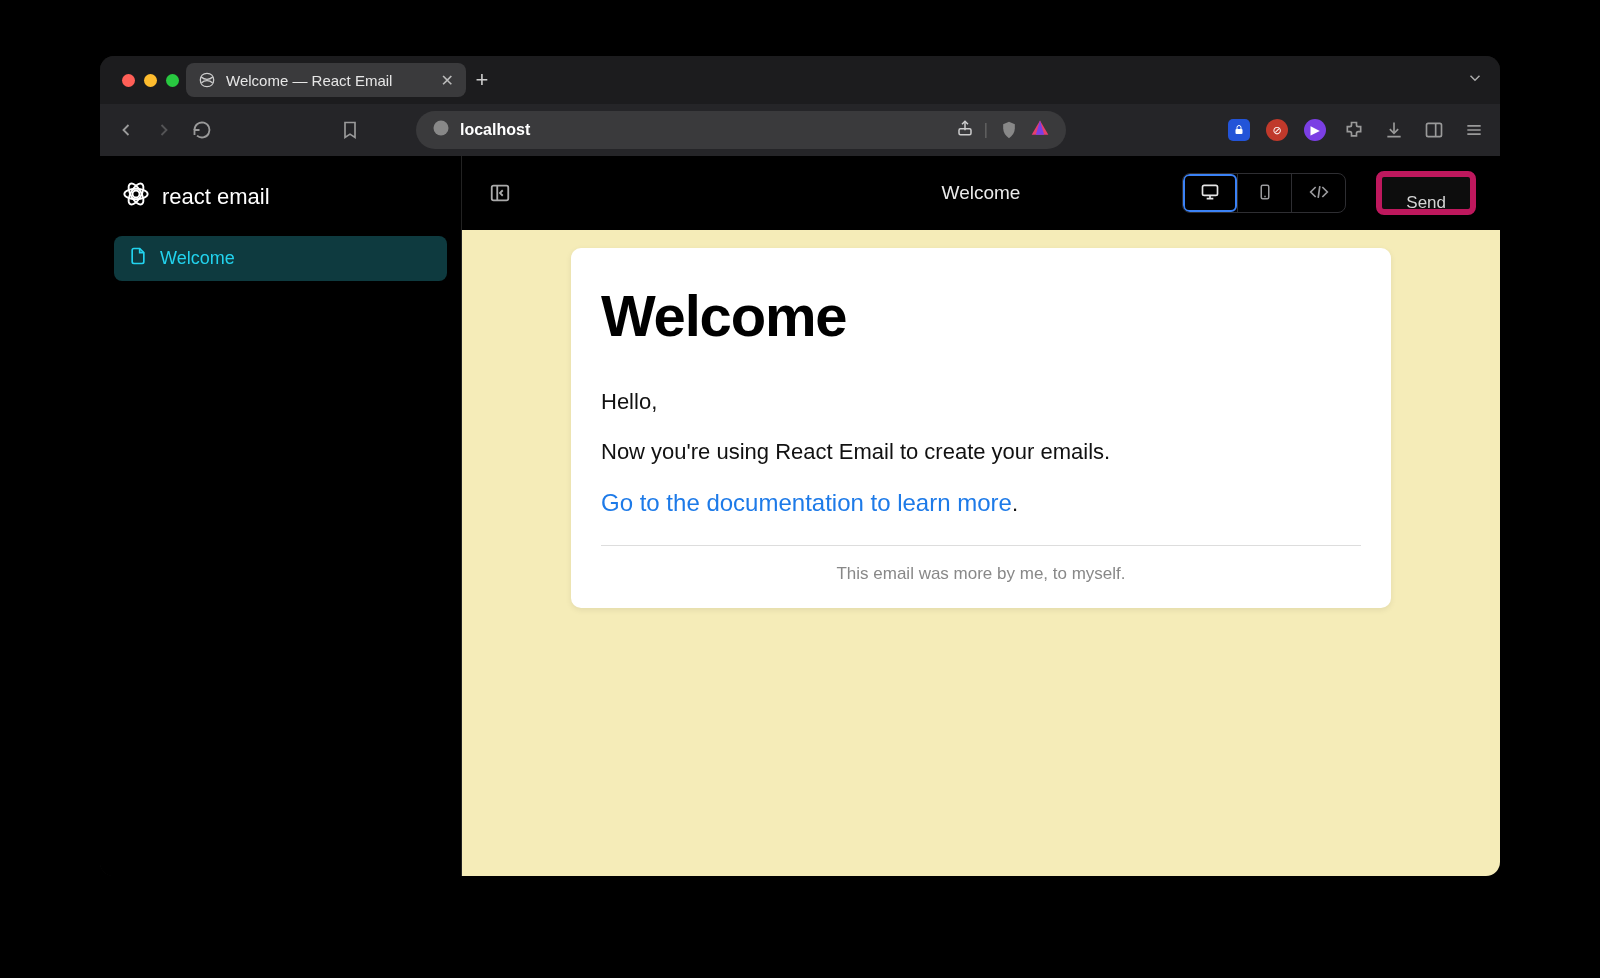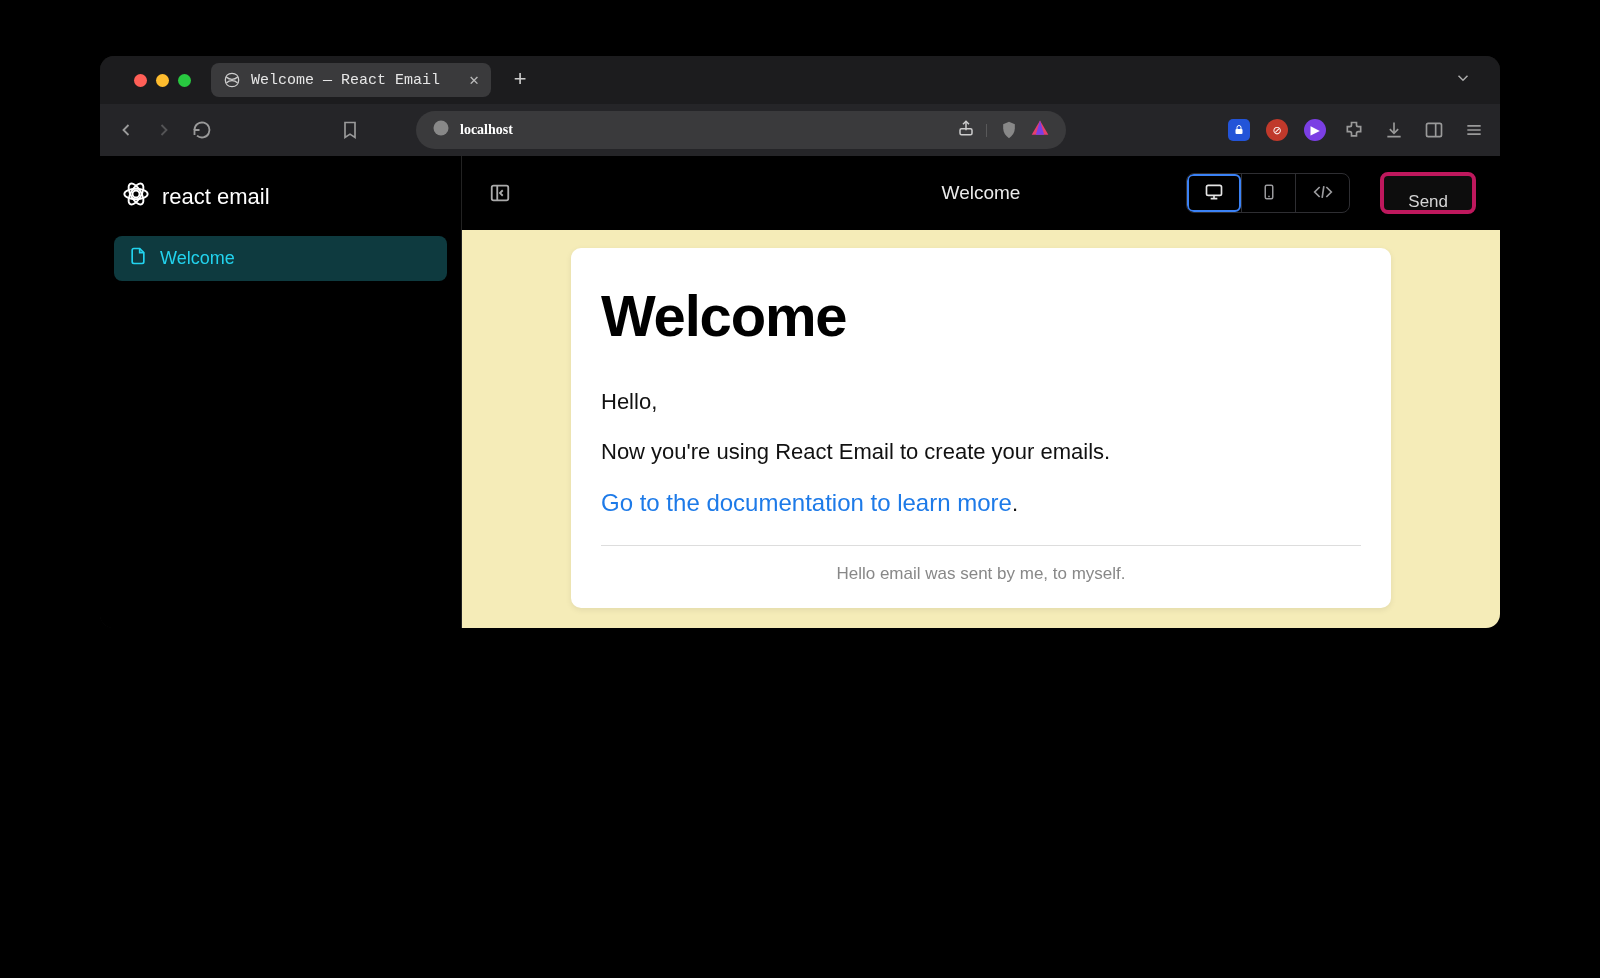--- a/index.html
+++ b/index.html
@@ -21,23 +21,22 @@
       overflow: hidden;
       box-shadow: 0 0 40px rgba(0,0,0,0.6);
       position: relative;
     }
     
     .tab-strip {
       height: 48px;
       background: #1c1c1e;
       display: flex;
       align-items: center;
-      padding: 0 28px;
-      gap: 14px;
-      font-family: Liberation Mono, monospace;
+      padding: 0 16px;
+      gap: 1px;
     }
     .traffic-lights {
       display: flex;
       gap: 9px;
       margin-left: 6px;
       margin-right: 6px;
     }
     .traffic-lights span {
       width: 13px; height: 13px; border-radius: 50%;
       display: inline-block;
@@ -89,42 +88,41 @@
       background: #3a3a3c;
       height: 38px;
       border-radius: 20px;
       display:flex;
       align-items:center;
       padding: 0 16px;
       gap: 10px;
       margin-left: 40px;
       width: 650px;
       color:#ddd;
-      font-size: 14px;
-      font-family: Liberation Serif, serif;
+      font-size: 16px;
     }
     .addr .host { color:#fff; font-weight: 600; }
     .addr .path { color:#9a9a9d; }
     .addr .share { margin-left: auto; color:#ccc; }
     .addr .divider { color:#666; }
     .toolbar .right-icons {
       margin-left: auto;
       display:flex;
       align-items:center;
       gap: 16px;
     }
     .ext-pill {
       width: 22px; height: 22px; border-radius: 5px;
       display:inline-flex; align-items:center; justify-content:center;
       font-size: 12px;
     }
     
     .app {
       display:flex;
-      height: 472px;
+      height: 720px;
       background:#000;
     }
     .sidebar {
       width: 362px;
       background:#000;
       border-right: 1px solid #222;
       padding: 18px 14px;
     }
     .brand {
       display:flex;
@@ -197,21 +195,21 @@
       outline: 2px solid #3b82f6;
       outline-offset: -2px;
       border-radius: 6px;
       color:#e5e5e5;
     }
     .view-toggle button + button { border-left: 1px solid #2e2e32; }
     .send-btn {
       margin-left: 14px;
       height: 42px;
       padding: 16px 24px;
-      border: 4px solid #be185d;
+      border: 6px solid #be185d;
       background:#0d0d0d;
       color:#d4d4d4;
       border-radius: 8px;
       font-size: 17px;
       cursor:pointer;
     }
     .preview-frame {
       flex:1;
       background:#f5ecb8;
       display:flex;
@@ -442,19 +440,19 @@
 
       <div class="preview-frame">
         <div class="email-card">
           <h1>Welcome</h1>
           <p>Hello,</p>
           <p>Now you're using React Email to create your emails.</p>
           <p>
             <a href="#">Go to the documentation to learn more</a><span>.</span>
           </p>
           <hr>
-          <div class="footer-note">Hello email was sent by me, to myself.</div>
+          <div class="footer-note">This email was more by me, to myself.</div>
         </div>
       </div>
     </div>
   </div>
 
 </div>
 
 </body></html>

